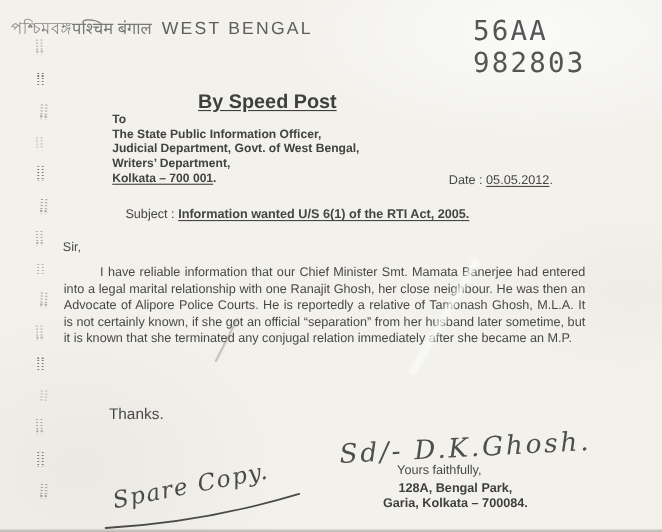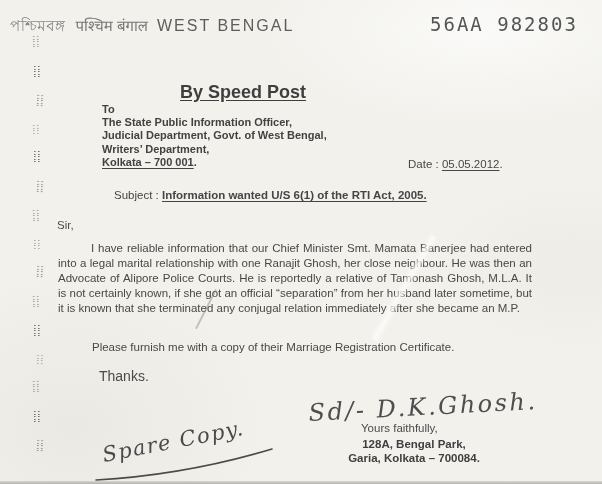--- a/index.html
+++ b/index.html
@@ -17,25 +17,25 @@
       radial-gradient(ellipse 200px 120px at 95% 55%, rgba(233,231,226,.5) 0%, rgba(233,231,226,0) 70%);
     font-family: "Liberation Sans", sans-serif;
     color: var(--ink, #4a4a4a);
   }
 
   .abs { position: absolute; }
 
   
   .hdr-script   { font-size: 15px; color: #6b6b6b; }
   .hdr-bengali  { filter: blur(.45px); opacity: .8; letter-spacing: .5px; }
-  .hdr-deva     { filter: blur(.2px); opacity: .9; margin-left: 10px; }
+  .hdr-deva     { filter: blur(.2px); opacity: .9; }
   .hdr-english  { font-size: 16px; letter-spacing: 2px; color: #5d5d5d; margin-left: 9px; }
   .serial {
     font-family: "DejaVu Sans Mono", monospace;
-    font-size: 19px;
+    font-size: 25px;
     letter-spacing: 2px;
     color: #555;
     filter: blur(.2px);
   }
 
   
   .edge-marks { left: 32px; top: 36px; width: 12px; }
   .edge-mark {
     width: 9px; height: 13px; margin-bottom: 16.5px;
     background-image:
@@ -143,21 +143,20 @@
     <span>Date : </span><span class="u">05.05.2012</span><span>.</span>
   </div>
 
   <div class="abs subjectline">
     <span>Subject : </span><span class="subject-text u">Information wanted U/S 6(1) of the RTI Act, 2005.</span>
   </div>
 
   <div class="abs salutation">Sir,</div>
 
   <div class="abs para-main">I have reliable information that our Chief Minister Smt. Mamata Banerjee had entered into a legal marital relationship with one Ranajit Ghosh, her close neighbour. He was then an Advocate of Alipore Police Courts. He is reportedly a relative of Tamonash Ghosh, M.L.A. It is not certainly known, if she got an official “separation” from her husband later sometime, but it is known that she terminated any conjugal relation immediately after she became an M.P.</div>
-  <div class="abs para-request">Please furnish me with a copy of their Marriage Registration Certificate.</div>
   <div class="abs thanks">Thanks.</div>
 
   <div class="abs closing">Yours faithfully,</div>
 
   <svg class="abs signature-svg" width="235" height="46" viewBox="0 0 235 46">
     <text class="sig-text" x="6" y="31" font-size="24" fill="#4e4e4e" letter-spacing="2.5" transform="rotate(-3 6 31)">Sd/- D.K.Ghosh.</text>
   </svg>
 
   <div class="abs signatory">
     <div>128A, Bengal Park,</div>

